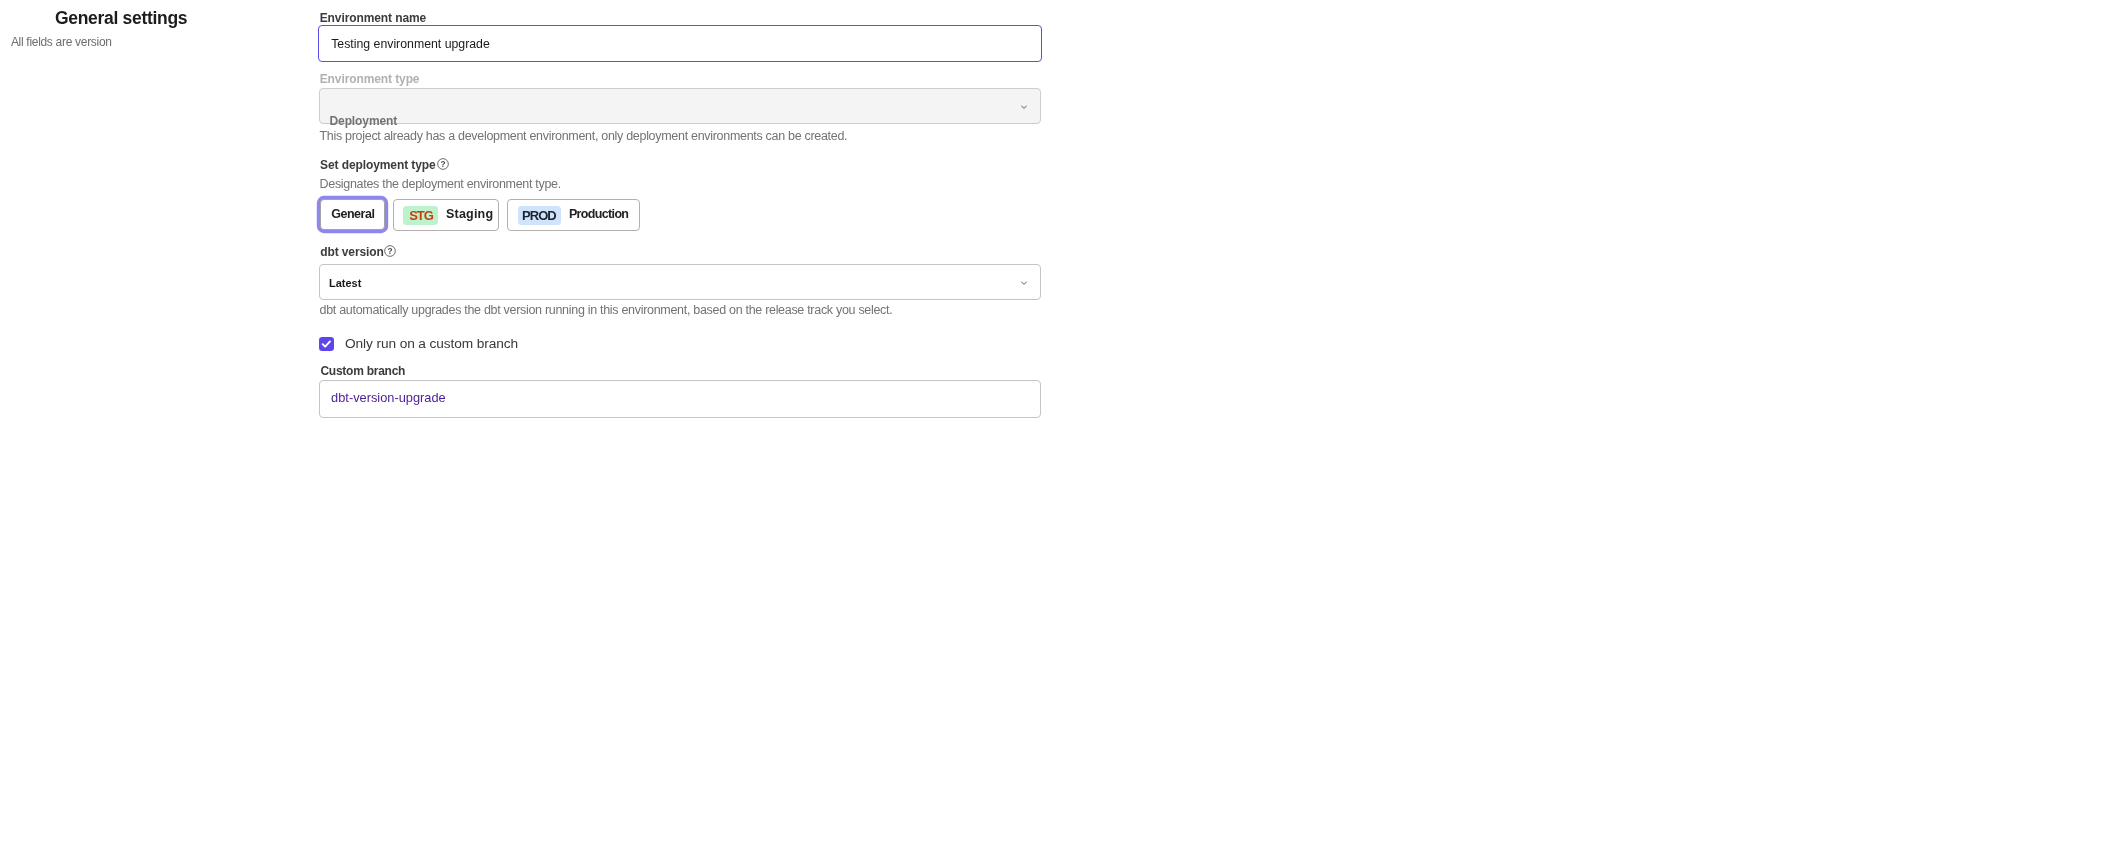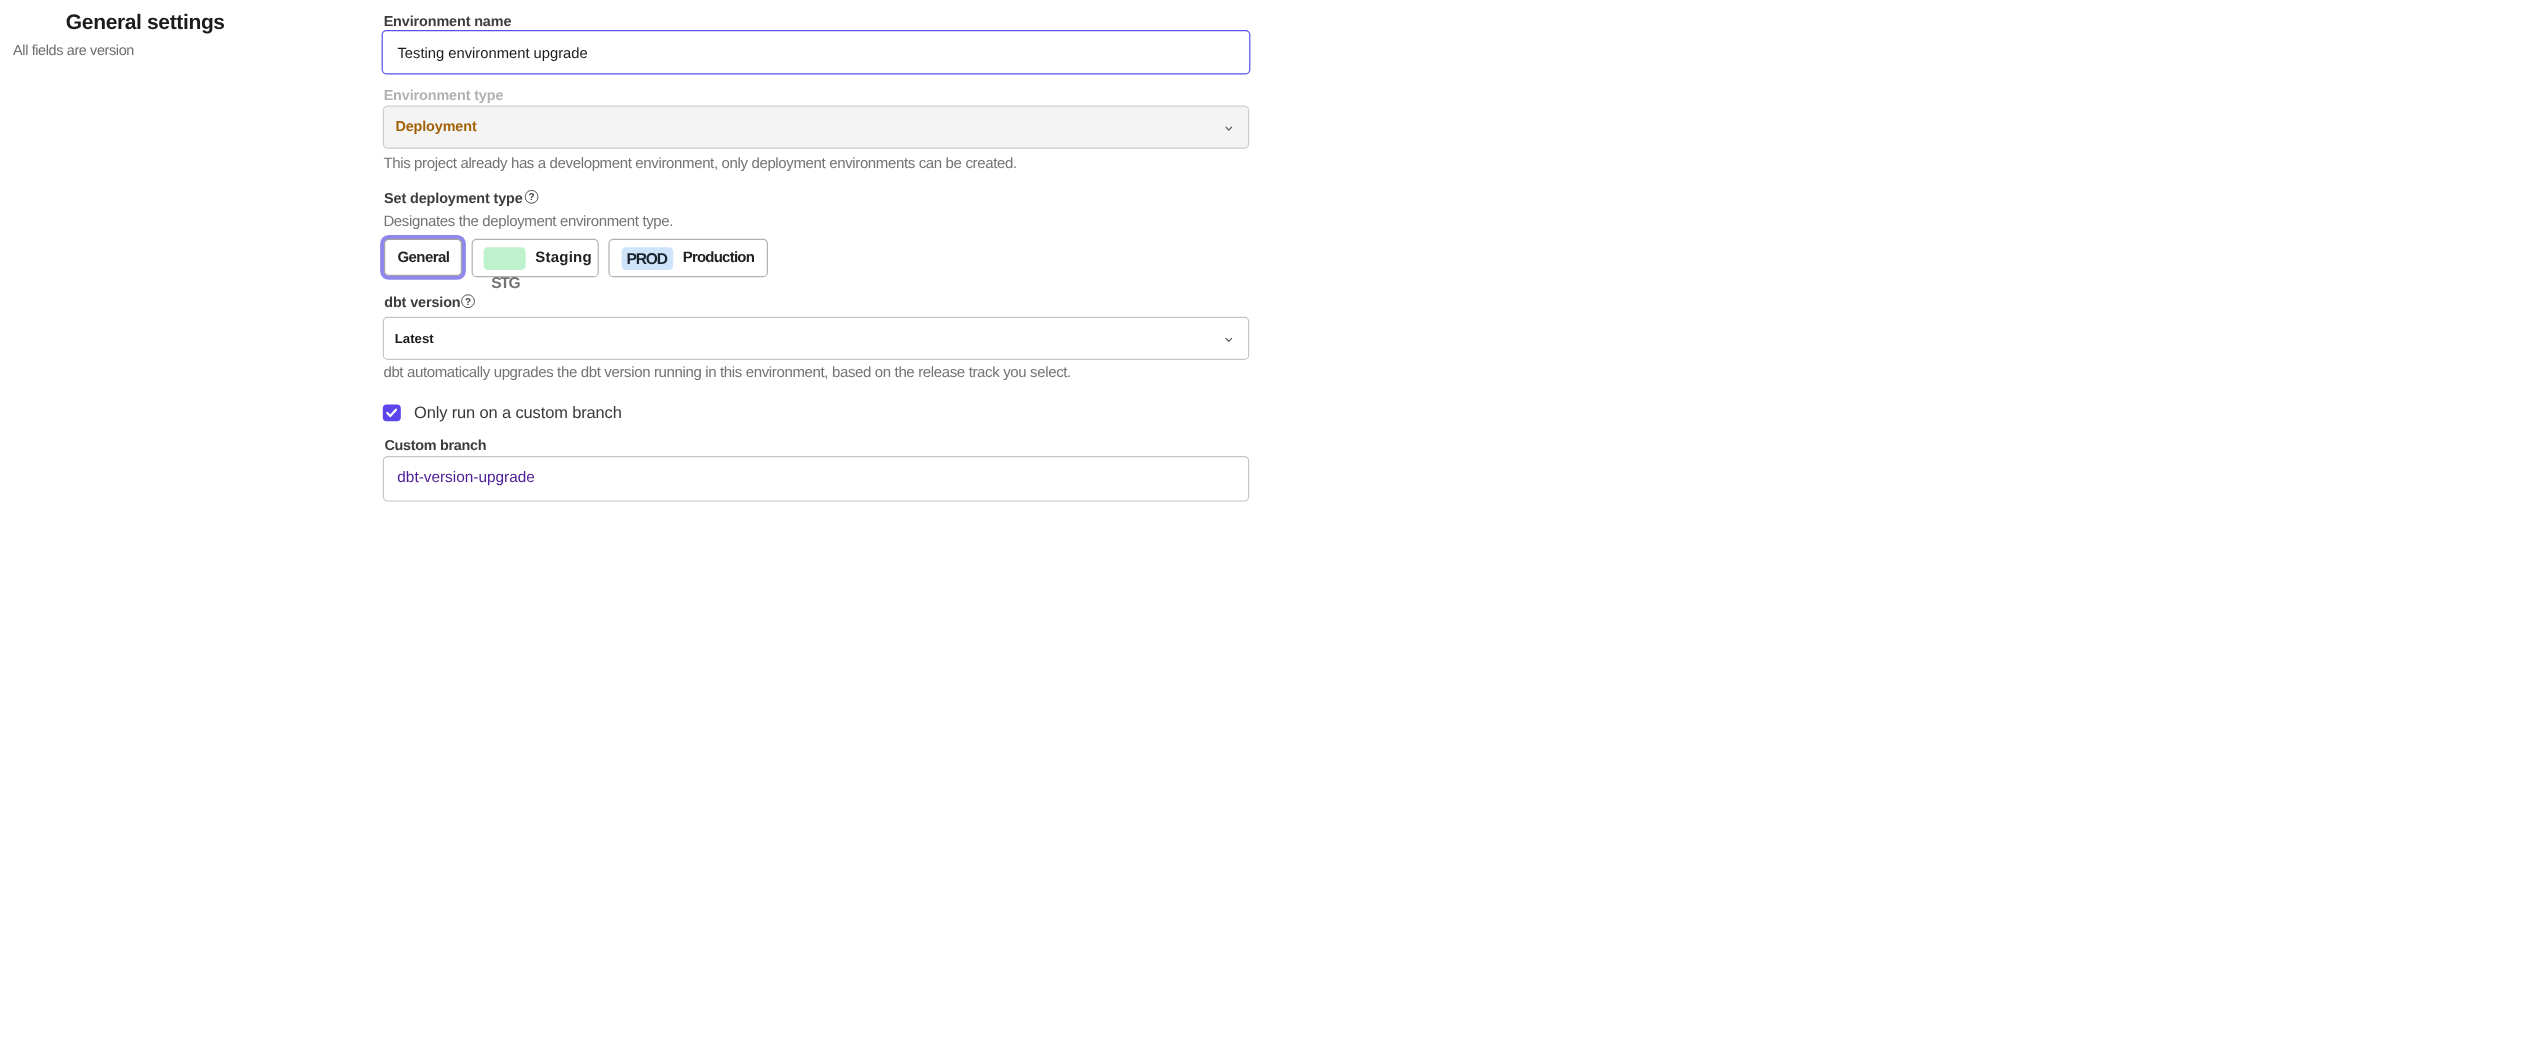--- a/index.html
+++ b/index.html
@@ -15,39 +15,39 @@
 
   <div class="abs" style="left:10.9px; top:10.3px; font-size:17.5px; font-weight:bold; color:#1d1c1c; letter-spacing:-0.3px;margin-left:44px;">General settings</div>
   <div class="abs" style="left:10.9px; top:35.7px; font-size:12px; color:#6f6c6c; letter-spacing:-0.3px;">All fields are version</div>
 
   <div class="abs lbl" style="left:319.7px; top:11.7px;">Environment name</div>
   <div class="box" style="left:318.4px; top:25px; width:723.8px; height:37px; border:1.3px solid #5b4ee9;"></div>
   <div class="abs" style="left:331.2px; top:38.3px; font-size:12.3px; color:#1b1b1b;">Testing environment upgrade</div>
 
   <div class="abs lbl" style="left:319.7px; top:72.9px; color:#b3b0b0;">Environment type</div>
   <div class="box" style="left:319.3px; top:88.2px; width:721.5px; height:36px; background:#f5f4f4; border-color:#cecccc;"></div>
-  <div class="abs" style="left:329.5px; top:99px; font-size:12px; font-weight:bold; color:#a16207; letter-spacing:-0.1px;">Deployment</div>
+  <div class="abs" style="left:329.5px; top:115px; font-size:12px; font-weight:bold; color:#737373; letter-spacing:-0.1px;">Deployment</div>
   <svg class="abs" style="left:1021.3px; top:104.6px;" width="6" height="5" viewBox="0 0 6 5">
     <path d="M0.6 0.9 L3 3.4 L5.4 0.9" fill="none" stroke="#4c4c4c" stroke-width="0.9" stroke-linecap="round" stroke-linejoin="round"></path>
   </svg>
   <div class="abs help" style="left:319.5px; top:129.6px;">This project already has a development environment, only deployment environments can be created.</div>
 
   <div class="abs lbl" style="left:320.1px; top:158.8px;">Set deployment type</div>
   <svg class="abs" style="left:437.3px; top:157.8px;" width="12" height="12" viewBox="0 0 12 12">
     <circle cx="6" cy="6" r="5.35" fill="none" stroke="#4c4847" stroke-width="0.8"></circle>
     <text x="6" y="8.8" font-size="8.3" font-weight="bold" font-family="Liberation Sans" fill="#4c4847" text-anchor="middle">?</text>
   </svg>
   <div class="abs help" style="left:319.5px; top:177.9px;">Designates the deployment environment type.</div>
 
   <div class="box" style="left:319.5px; top:198.5px; width:65.5px; height:31px; border-color:#a5a3a3; box-shadow:0 0 0 3.2px #8e87ec; border-radius:4px;"></div>
   <div class="abs" style="left:331.3px; top:207.8px; font-size:12.5px; font-weight:bold; color:#232222; letter-spacing:-0.5px;text-align:center;">General</div>
 
   <div class="box" style="left:393px; top:198.5px; width:106px; height:32px; border-color:#b2b0b0;"></div>
   <div class="abs" style="left:403.3px; top:205.6px; width:34.5px; height:19.4px; background:#bef2cc; border-radius:3.5px;"></div>
-  <div class="abs" style="left:409.3px; top:208.9px; font-size:13px; font-weight:bold; color:#737373; letter-spacing:-1.1px;margin-top:20px;">STG</div>
+  <div class="abs" style="left:409.3px; top:208.9px; font-size:13px; font-weight:bold; color:#c2410c; letter-spacing:-1.1px;">STG</div>
   <div class="abs" style="left:446px; top:207.8px; font-size:12.5px; font-weight:bold; color:#232222; letter-spacing:0.2px;">Staging</div>
 
   <div class="box" style="left:507.2px; top:198.5px; width:132.6px; height:32px; border-color:#b2b0b0;"></div>
   <div class="abs" style="left:517.6px; top:205.6px; width:43.5px; height:19.4px; background:#cfe3fa; border-radius:3.5px;"></div>
   <div class="abs" style="left:522.1px; top:208.9px; font-size:13px; font-weight:bold; color:#1a2430; letter-spacing:-1px;">PROD</div>
   <div class="abs" style="left:568.9px; top:207.8px; font-size:12.5px; font-weight:bold; color:#232222; letter-spacing:-0.65px;">Production</div>
 
   <div class="abs lbl" style="left:320.2px; top:245.7px;">dbt version</div>
   <svg class="abs" style="left:384.4px; top:245.2px;" width="12" height="12" viewBox="0 0 12 12">
     <circle cx="6" cy="6" r="5.35" fill="none" stroke="#4c4847" stroke-width="0.8"></circle>

